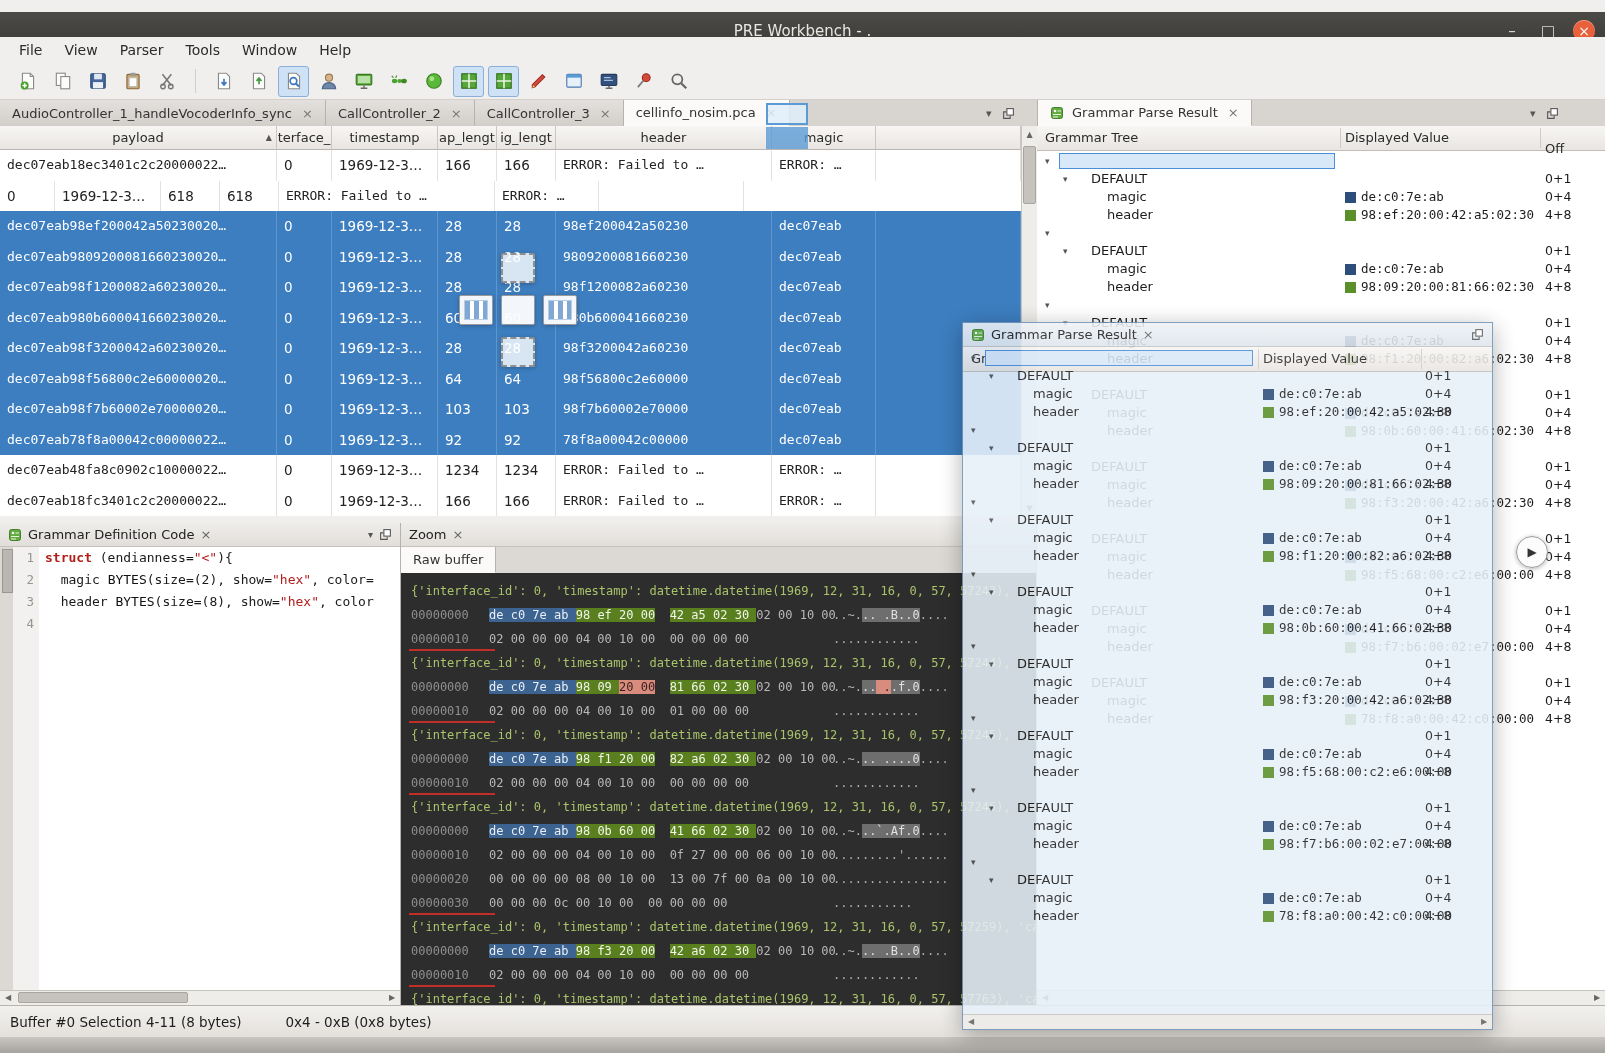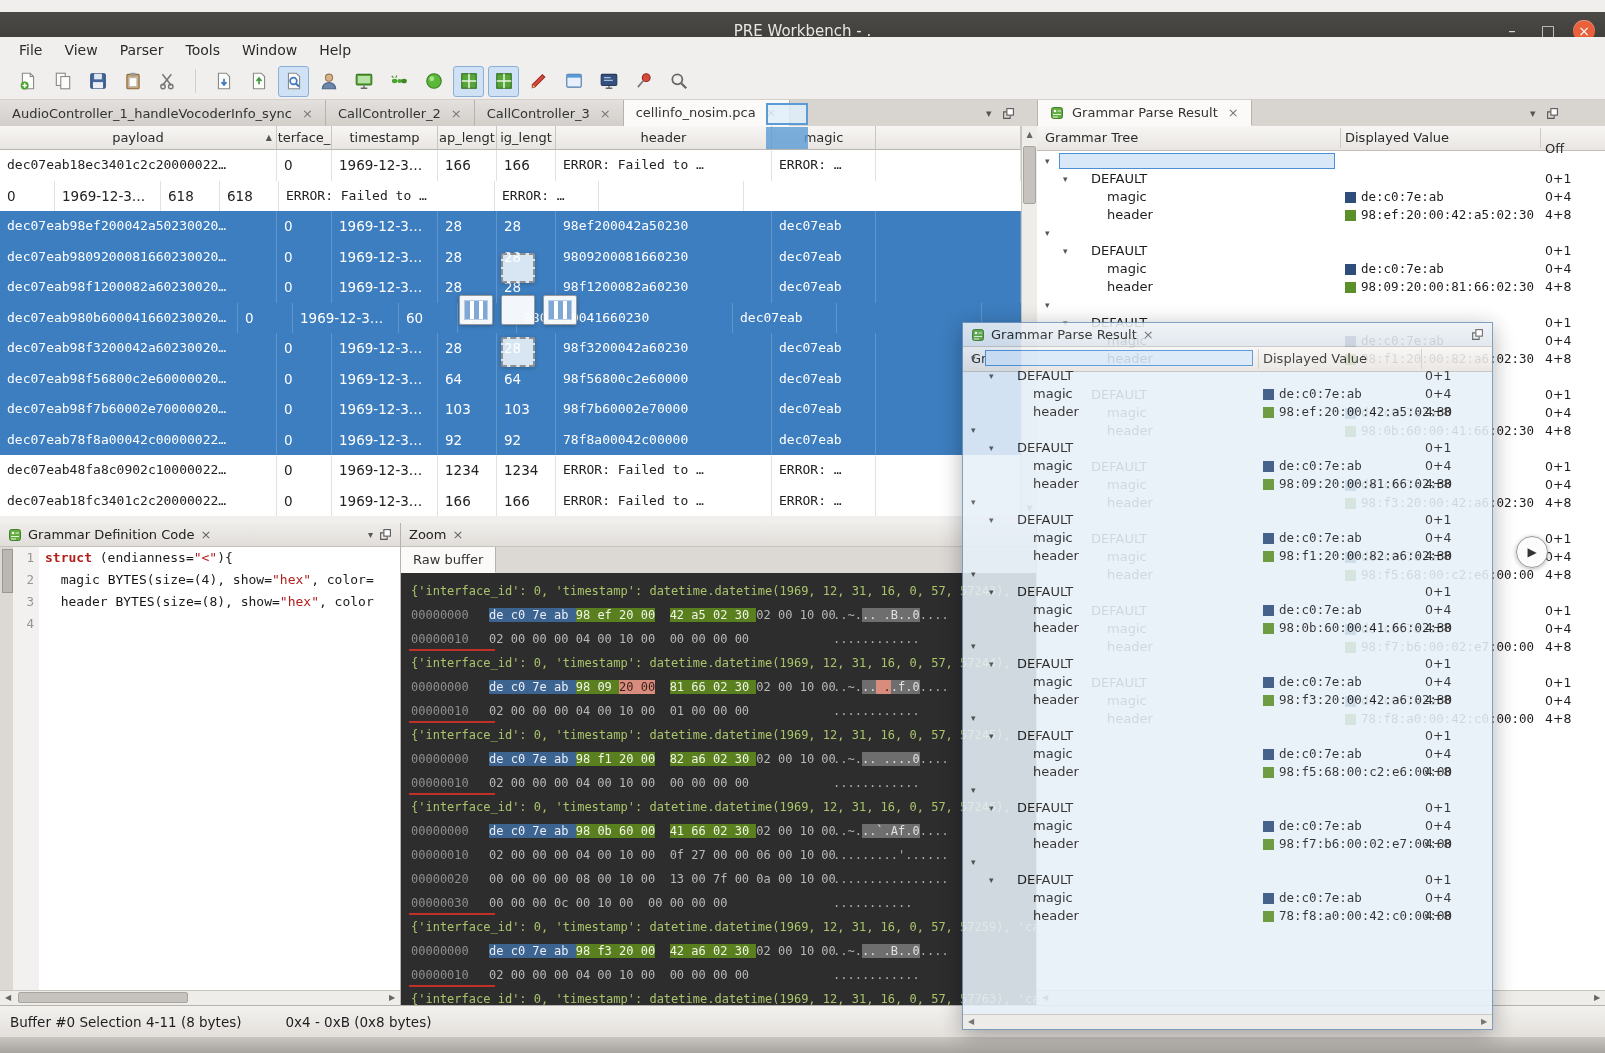--- a/index.html
+++ b/index.html
@@ -396,21 +396,21 @@
           <div class="tc hexish" style="width: 277px;">dec07eab98f1200082a60230020…</div>
           <div class="tc" style="width: 55px;">0</div>
           <div class="tc" style="width: 106px;">1969-12-3…</div>
           <div class="tc" style="width: 59px;">28</div>
           <div class="tc" style="width: 59px;">28</div>
           <div class="tc hexish" style="width: 216px;">98f1200082a60230</div>
           <div class="tc hexish" style="width: 104px;">dec07eab</div>
           <div class="tc" style="width: 145px;"></div>
         </div>
         <div class="trowp sel">
-          <div class="tc hexish" style="width: 238px;">dec07eab980b600041660230020…</div>
+          <div class="tc hexish" style="width: 277px;">dec07eab980b600041660230020…</div>
           <div class="tc" style="width: 55px;">0</div>
           <div class="tc" style="width: 106px;">1969-12-3…</div>
           <div class="tc" style="width: 59px;">60</div>
           <div class="tc" style="width: 59px;">60</div>
           <div class="tc hexish" style="width: 216px;">980b600041660230</div>
           <div class="tc hexish" style="width: 104px;">dec07eab</div>
           <div class="tc" style="width: 145px;"></div>
         </div>
         <div class="trowp sel">
           <div class="tc hexish" style="width: 277px;">dec07eab98f3200042a60230020…</div>
@@ -519,21 +519,21 @@
           <div class="mini"></div>
         </div>
       <div class="gutter" id="gutter">
           <div class="lnum">1</div>
           <div class="lnum">2</div>
           <div class="lnum">3</div>
           <div class="lnum">4</div>
         </div>
       <div class="codearea" id="codearea">
           <div class="codeline"><span class="kw">struct</span><span class="pl"> (endianness=</span><span class="str">"&lt;"</span><span class="pl">){</span></div>
-          <div class="codeline"><span class="pl">  magic </span><span class="ty">BYTES</span><span class="pl">(size=(4), show=</span><span class="str">"hex"</span><span class="pl">, color=</span></div>
+          <div class="codeline"><span class="pl">  magic </span><span class="ty">BYTES</span><span class="pl">(size=(2), show=</span><span class="str">"hex"</span><span class="pl">, color=</span></div>
           <div class="codeline"><span class="pl">  header </span><span class="ty">BYTES</span><span class="pl">(size=(8), show=</span><span class="str">"hex"</span><span class="pl">, color</span></div>
           <div class="codeline"></div>
         </div>
     </div>
     <div class="hscroll">
       <div class="hsbtn" style="left:0;">◀</div>
       <div class="hsthumb"></div>
       <div class="hsbtn" style="right:0;">▶</div>
     </div>
   </div>

